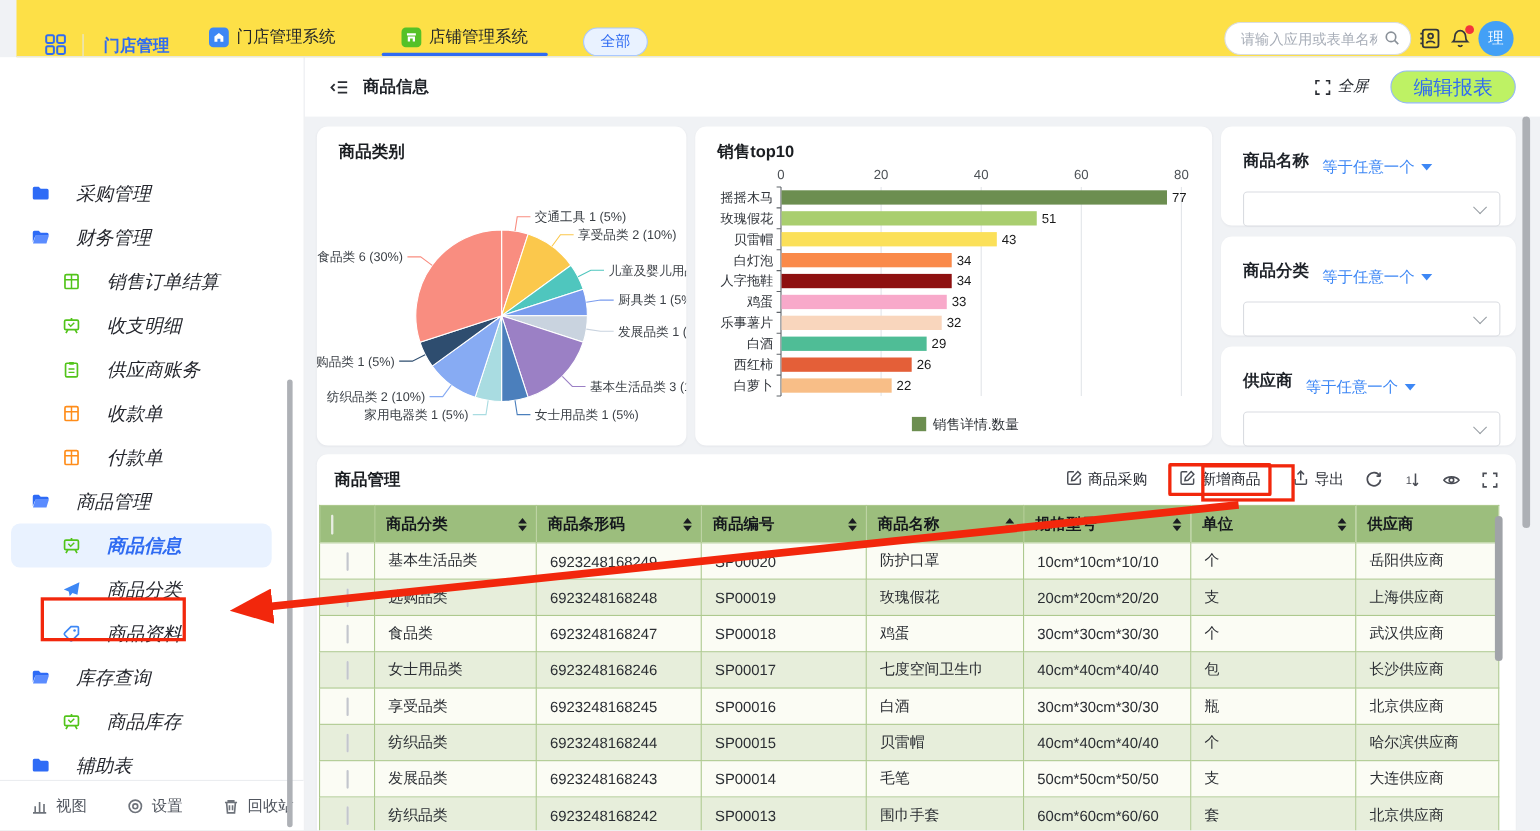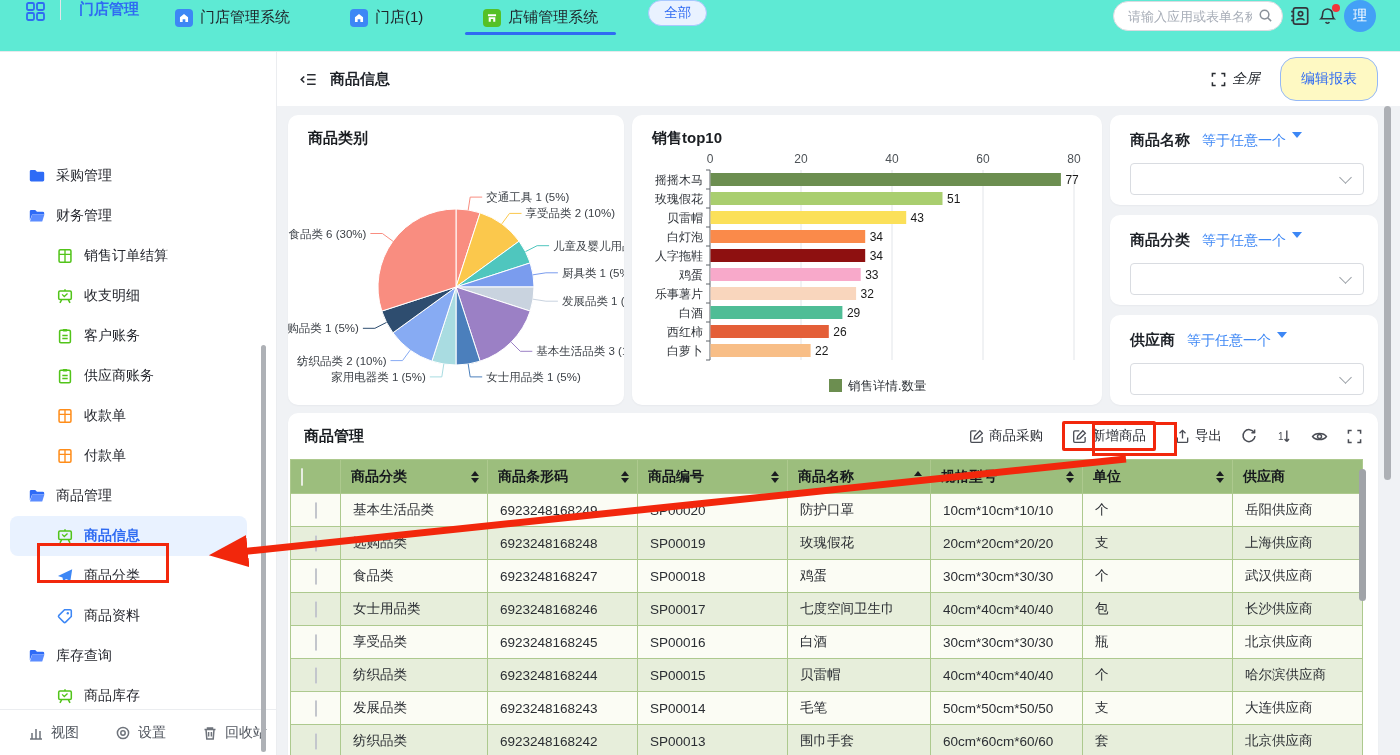--- a/index.html
+++ b/index.html
@@ -1,20 +1,20 @@
 <!DOCTYPE html>
 <html><head>
 <meta charset="utf-8">
 <style>
   html,body{margin:0;padding:0;background:#e9eaee;}
   *{box-sizing:border-box;font-family:"Liberation Sans","DejaVu Sans",sans-serif;}
   #app{position:relative;width:1400px;height:755px;background:#F0F2F5;overflow:hidden;}
 
   
-  #topbar{position:absolute;top:0;left:0;right:0;height:52px;background:#5eead4;border-bottom:1px solid #E7E9EC;display:flex;align-items:flex-start;padding:0 24px;z-index:5;}
+  #topbar{position:absolute;top:0;left:15px;right:0;height:52px;background:#fde047;border-bottom:1px solid #E7E9EC;display:flex;align-items:flex-end;padding:0 24px;z-index:5;}
   .tb-divider{width:1px;height:20px;background:#E3E6EA;margin:0 18px 0 14px;}
   #workspace-label{color:#2F6BF2;font-size:15px;font-weight:bold;cursor:pointer;}
   .tab{position:relative;height:35px;display:flex;align-items:center;gap:7px;padding:0 24px;margin-left:12px;font-size:15px;color:#1F2329;cursor:pointer;white-space:nowrap;}
   .tab.active{font-weight:normal;}
   .tab.active::after{content:"";position:absolute;left:6px;right:6px;bottom:0;height:3px;background:#2F6BF2;border-radius:2px;}
   .appicon{width:18px;height:18px;border-radius:4px;display:inline-flex;align-items:center;justify-content:center;flex:none;}
   .appicon.blue{background:#3D87F5;} .appicon.green{background:#55C127;}
   #all-badge{margin-left:26px;height:26px;padding:0 15px;border-radius:14px;background:#E9F2FF;border:1px solid #A9C8FF;color:#2F6BF2;font-size:13.5px;display:flex;align-items:center;cursor:pointer;}
   #tb-right{margin-left:auto;display:flex;align-items:center;gap:6px;}
   .tb-search{position:relative;width:170px;height:30px;}
@@ -27,57 +27,57 @@
 
   
   #sidebar{position:absolute;top:52px;left:0;bottom:0;width:277px;background:#fff;border-right:1px solid #EBEDF0;z-index:2;}
   #side-search-row{position:absolute;top:21px;left:14px;right:14px;height:32px;display:flex;align-items:center;gap:8px;}
   .side-search{position:relative;flex:1;height:32px;}
   .side-search input{width:100%;height:100%;border:1px solid #DCDFE5;border-radius:16px;padding:0 30px 0 14px;font-size:13px;outline:none;}
   .side-search input::placeholder{color:#A8AEB8;}
   .side-search .mag{position:absolute;right:11px;top:8px;}
   #add-form-button{width:32px;height:32px;border-radius:50%;background:#E9F2FF;color:#2F6BF2;font-size:21px;line-height:28px;text-align:center;cursor:pointer;flex:none;}
   #side-menu{position:absolute;top:104px;left:0;right:0;}
-  .sitem{height:40px;display:flex;align-items:center;gap:10px;font-size:14px;color:#25272E;cursor:pointer;margin:0 29px 0 10px;border-radius:8px;padding-left:18px;}
+  .sitem{height:40px;display:flex;align-items:center;gap:23px;font-size:17px;color:#25272E;cursor:pointer;margin:0 29px 0 10px;border-radius:8px;padding-left:18px;font-style:italic;}
   .sitem.lvl1{padding-left:46px;}
   .sitem.selected{background:#E9F2FF;color:#2F6BF2;font-weight:bold;}
   .sitem .si{flex:none;display:flex;}
   #side-footer{position:absolute;left:0;right:0;bottom:0;height:46px;border-top:1px solid #EBEDF0;display:flex;align-items:center;gap:36px;padding-left:28px;background:#fff;}
   .sf-item{display:flex;align-items:center;gap:7px;font-size:14px;color:#51565F;cursor:pointer;}
   #side-scrollthumb{position:absolute;right:10px;top:293px;width:5px;height:407px;background:#AEB1B6;border-radius:3px;z-index:3;}
 
   
   #main{position:absolute;left:277px;top:52px;right:0;bottom:0;}
   #page-header{position:absolute;top:0;left:0;right:0;height:54px;background:#fff;display:flex;align-items:center;padding:0 22px;}
   #page-title{font-size:15px;font-weight:bold;color:#1F2329;margin-left:12px;}
   #ph-right{margin-left:auto;display:flex;align-items:center;gap:20px;}
   #fullscreen-button{display:flex;align-items:center;gap:6px;font-size:14px;color:#1F2329;cursor:pointer;font-style:italic;}
-  #edit-report-button{height:44px;padding:0 20px;border-radius:16px;background:#fef9c3;border:1px solid #94B8F7;color:#2F6BF2;font-size:14px;display:flex;align-items:center;cursor:pointer;}
+  #edit-report-button{height:30px;padding:0 20px;border-radius:16px;background:#bef264;border:1px solid #94B8F7;color:#2F6BF2;font-size:18px;display:flex;align-items:center;cursor:pointer;}
   #content{position:absolute;top:54px;left:0;right:0;bottom:0;}
   .card{position:absolute;background:#fff;border-radius:10px;box-shadow:0 1px 2px rgba(31,35,41,.04);}
   .card-title{position:absolute;top:14px;left:20px;font-size:15px;font-weight:bold;color:#1A1D21;z-index:2;}
   #pie-card{left:11px;top:9px;width:336px;height:290px;overflow:hidden;}
   #bar-card{left:355px;top:9px;width:470px;height:290px;overflow:hidden;}
   .chart-svg{position:absolute;inset:0;}
 
   
   .filter-card{left:833px;width:268px;height:90px;padding:16px 14px 0 20px;}
   .filter-row{display:flex;align-items:center;gap:12px;}
   .filter-label{font-size:15px;font-weight:bold;color:#1F2329;}
-  .filter-operator{font-size:14px;color:#3D87F5;display:flex;align-items:flex-start;gap:6px;cursor:pointer;}
+  .filter-operator{font-size:14px;color:#3D87F5;display:flex;align-items:center;gap:6px;cursor:pointer;margin-top:12px;}
   .caret-down{width:0;height:0;border-left:5px solid transparent;border-right:5px solid transparent;border-top:6px solid #3D87F5;}
   .filter-select{position:relative;margin-top:13px;height:32px;border:1px solid #D9DCE1;border-radius:4px;background:#fff;cursor:pointer;}
   .chev{position:absolute;right:13px;top:9px;width:9px;height:9px;border-right:1.6px solid #9AA0A6;border-bottom:1.6px solid #9AA0A6;transform:rotate(45deg);}
 
   
   #table-card{left:11px;top:307px;width:1090px;height:460px;}
   #table-toolbar{height:46px;display:flex;align-items:center;padding:0 16px;}
   #table-title{font-size:15px;font-weight:bold;color:#1A1D21;}
   #tt-right{margin-left:auto;display:flex;align-items:center;gap:19px;}
-  .taction{display:flex;align-items:center;gap:5px;font-size:13.5px;color:#2A2D34;cursor:pointer;white-space:nowrap;}
+  .taction{display:flex;gap:5px;font-size:13.5px;color:#2A2D34;cursor:pointer;white-space:nowrap;}
   .taction.boxed{border:3px solid #F2270C;padding:3px 7px;border-radius:2px;}
   .ticon{display:flex;cursor:pointer;}
   table#product-table{border-collapse:collapse;margin-left:2px;table-layout:fixed;}
   #product-table th,#product-table td{border:1px solid #ADC98E;overflow:hidden;white-space:nowrap;}
   #product-table th{background:#9CBE7D;height:34px;font-size:14px;font-weight:bold;color:#15181D;text-align:left;padding:0 8px 0 10px;}
   #product-table td{height:33px;font-size:13.5px;color:#2B2E33;padding:0 12px;}
   tr.odd td{background:#FBFCF4;} tr.even td{background:#E7EEDB;}
   .th-in{display:flex;align-items:center;}
   .sortcaret{margin-left:auto;display:flex;flex-direction:column;gap:2px;padding-left:6px;}
   .sortcaret i{display:block;width:0;height:0;border-left:4.5px solid transparent;border-right:4.5px solid transparent;}
@@ -115,28 +115,20 @@
     <span id="workspace-label">门店管理</span>
     <div id="tabs" style="display: flex;">
         <div class="tab">
           <span class="appicon blue">
             <svg width="12" height="12" viewBox="0 0 16 16">
               <path d="M8 2.6 13.4 7v6.4H9.8V9.6H6.2v3.8H2.6V7Z" fill="#fff"></path>
             </svg>
           </span>
           <span>门店管理系统</span>
         </div>
-        <div class="tab">
-          <span class="appicon blue">
-            <svg width="12" height="12" viewBox="0 0 16 16">
-              <path d="M8 2.6 13.4 7v6.4H9.8V9.6H6.2v3.8H2.6V7Z" fill="#fff"></path>
-            </svg>
-          </span>
-          <span>门店(1)</span>
-        </div>
         <div class="tab active">
           <span class="appicon green">
             <svg width="12" height="12" viewBox="0 0 16 16">
               <path d="M2.6 3h10.8v2.6H2.6Z" fill="#fff"></path>
               <path d="M3.6 7h8.8v6H9.6V9.4H6.4V13H3.6Z" fill="#fff"></path>
             </svg>
           </span>
           <span>店铺管理系统</span>
         </div>
       </div>
@@ -198,30 +190,20 @@
         </div>
         <div class="sitem lvl1">
           <span class="si">
             <svg width="18" height="18" viewBox="0 0 20 20" fill="none" stroke="#52C41A">
               <rect x="3" y="4.4" width="14" height="9.6" rx="1.4" stroke-width="1.7"></rect>
               <path d="M6.8 8.2l2.4 2.4 3.6-3.4" stroke-width="1.5"></path>
               <path d="M10 2.4v2M6.2 14.4 4.4 17.6M13.8 14.4l1.8 3.2" stroke-width="1.7"></path>
             </svg>
           </span>
           <span>收支明细</span>
-        </div>
-        <div class="sitem lvl1">
-          <span class="si">
-            <svg width="18" height="18" viewBox="0 0 20 20" fill="none" stroke="#52C41A">
-              <rect x="4" y="3.6" width="12" height="13.8" rx="1.4" stroke-width="1.7"></rect>
-              <rect x="7.4" y="2.2" width="5.2" height="2.8" rx="1" fill="#52C41A" stroke="none"></rect>
-              <path d="M7 9.4h6M7 12.8h6" stroke-width="1.5"></path>
-            </svg>
-          </span>
-          <span>客户账务</span>
         </div>
         <div class="sitem lvl1">
           <span class="si">
             <svg width="18" height="18" viewBox="0 0 20 20" fill="none" stroke="#52C41A">
               <rect x="4" y="3.6" width="12" height="13.8" rx="1.4" stroke-width="1.7"></rect>
               <rect x="7.4" y="2.2" width="5.2" height="2.8" rx="1" fill="#52C41A" stroke="none"></rect>
               <path d="M7 9.4h6M7 12.8h6" stroke-width="1.5"></path>
             </svg>
           </span>
           <span>供应商账务</span>

